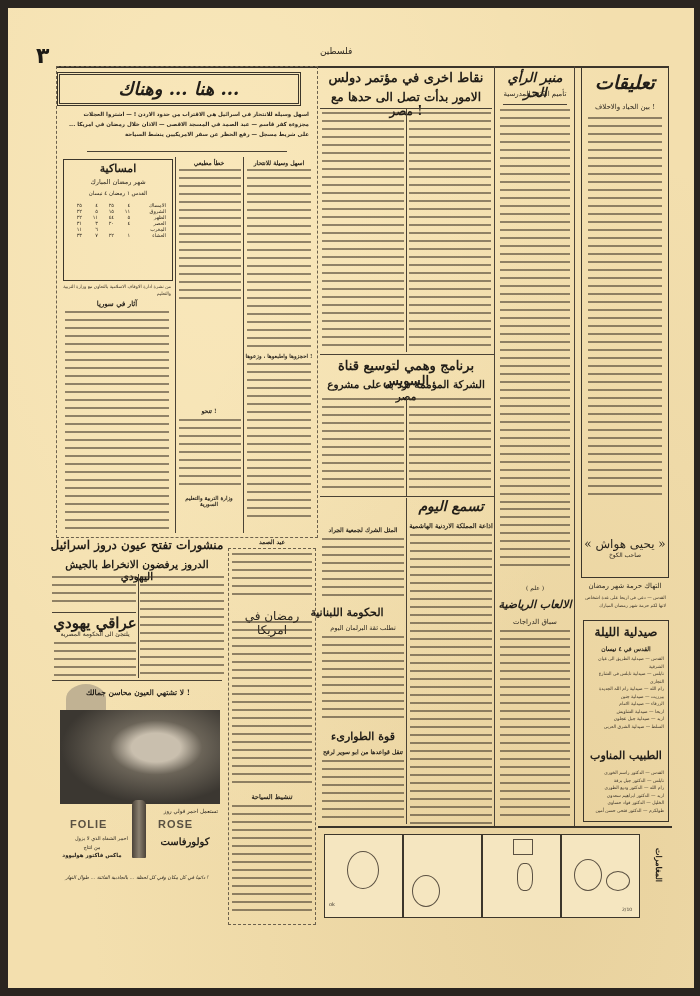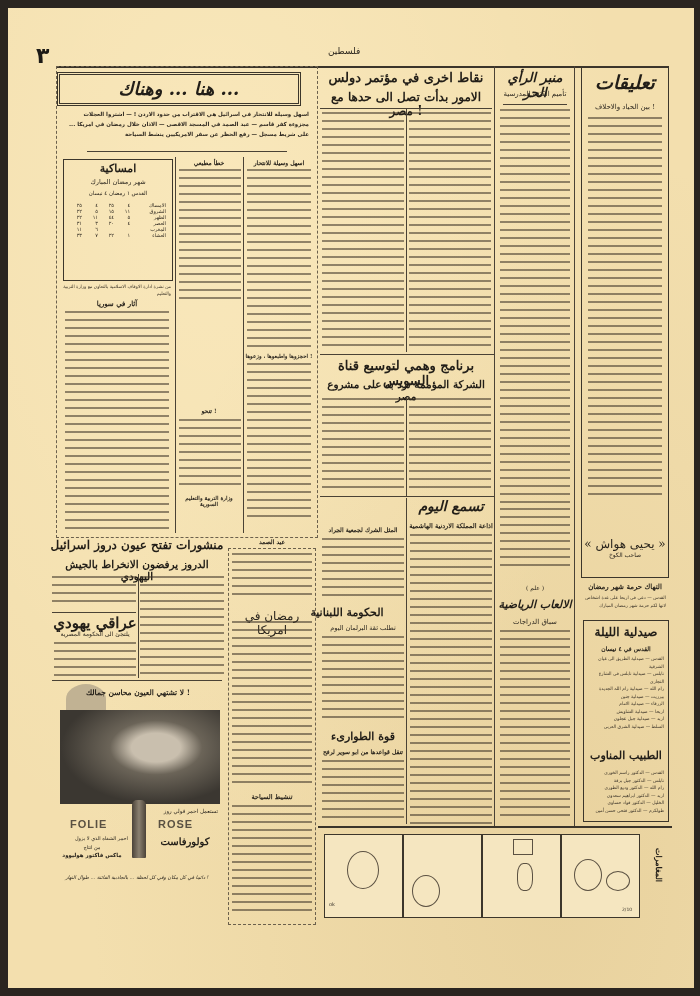--- a/index.html
+++ b/index.html
@@ -3,21 +3,21 @@
 <meta charset="utf-8">
 <style>
   html,body{margin:0;padding:0;}
   body{width:700px;height:996px;background:#2a2520;position:relative;overflow:hidden;font-family:"DejaVu Sans",sans-serif;}
   .paper{position:absolute;left:8px;top:8px;width:686px;height:980px;background:#f3dfae;
     background-image:radial-gradient(ellipse at 30% 20%,rgba(255,240,200,.5),transparent 60%),radial-gradient(ellipse at 80% 90%,rgba(200,170,110,.25),transparent 60%);}
   .abs{position:absolute;}
   .rtl{direction:rtl;text-align:right;}
   .ctr{text-align:center;}
   .pgnum{left:28px;top:35px;font-size:22px;font-weight:bold;color:#1c1a16;}
-  .mast{left:320px;top:38px;font-size:9px;color:#2b261e;}
+  .mast{left:312px;top:38px;font-size:9px;color:#2b261e;}
   .topline{left:48px;top:58px;width:612px;height:0;border-top:2px solid #3a342a;}
   .vline{width:0;border-left:1px solid #4a4235;}
   .hline{height:0;border-top:1px solid #4a4235;}
   .box{border:1px solid #3c362b;}
   .dbox{border:3px double #3c362b;}
   .dashbox{border:1px dashed #6b604c;}
   .head1{font-family:"DejaVu Serif",serif;font-weight:bold;color:#221e18;}
   .lines{background-image:repeating-linear-gradient(to bottom,rgba(60,50,38,.55) 0 2px,transparent 2px 8px);}
   .sub{font-family:"DejaVu Serif",serif;font-size:8px;color:#2a251d;}
   .photo{background:radial-gradient(ellipse at 60% 40%,#c9bfae 0 18%,#6b6458 34%,#3b3731 70%);}
@@ -35,21 +35,21 @@
   <div class="abs topline"></div>
 
   <div class="abs box" style="left:573px;top:58px;width:86px;height:510px;">
     <div class="abs ctr head1" style="left:0;top:4px;width:86px;font-size:19px;font-style:italic;">تعليقات</div>
     <div class="abs ctr sub" style="left:0;top:36px;width:86px;font-size:7px;">بين الحياد والاحلاف !</div>
     <div class="abs lines" style="left:6px;top:50px;width:74px;height:380px;"></div>
     <div class="abs ctr sub" style="left:0;top:470px;width:86px;font-size:12px;">« يحيى هواش »</div>
     <div class="abs ctr sub" style="left:0;top:484px;width:86px;font-size:6px;">صاحب الكوخ</div>
   </div>
 
-  <div class="abs ctr sub" style="left:573px;top:574px;width:88px;font-size:7px;font-weight:bold;">التهاك حرمة شهر رمضان</div>
+  <div class="abs ctr sub" style="left:573px;top:574px;width:88px;font-size:7px;font-weight:normal;">التهاك حرمة شهر رمضان</div>
   <div class="abs rtl" style="left:576px;top:586px;width:82px;font-size:4.5px;line-height:8px;color:#3e362a;">القدس — دعي في اربحا على عدة اشخاص لانها لكم حرمة شهر رمضان المبارك</div>
 
   <div class="abs box" style="left:575px;top:612px;width:84px;height:200px;">
     <div class="abs ctr head1" style="left:0;top:4px;width:84px;font-size:12px;">صيدلية الليلة</div>
     <div class="abs ctr sub" style="left:0;top:24px;width:84px;font-size:6px;font-weight:bold;">القدس في ٤ نيسان</div>
     <div class="abs rtl" style="left:4px;top:34px;width:76px;font-size:4.5px;line-height:7.5px;color:#3e362a;">
       <div>القدس — صيدلية الطريق الى غيان</div>
       <div>الشرقية</div>
       <div>نابلس — صيدلية نابلس في الشارع التجاري</div>
       <div>رام الله — صيدلية رام الله الجديدة</div>

